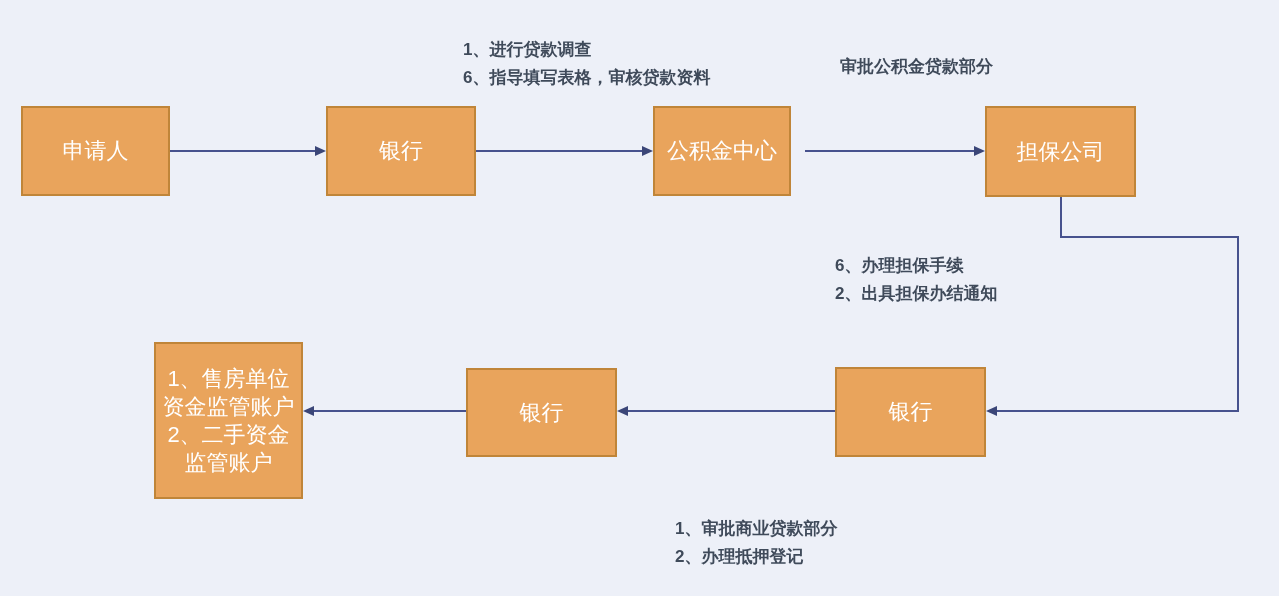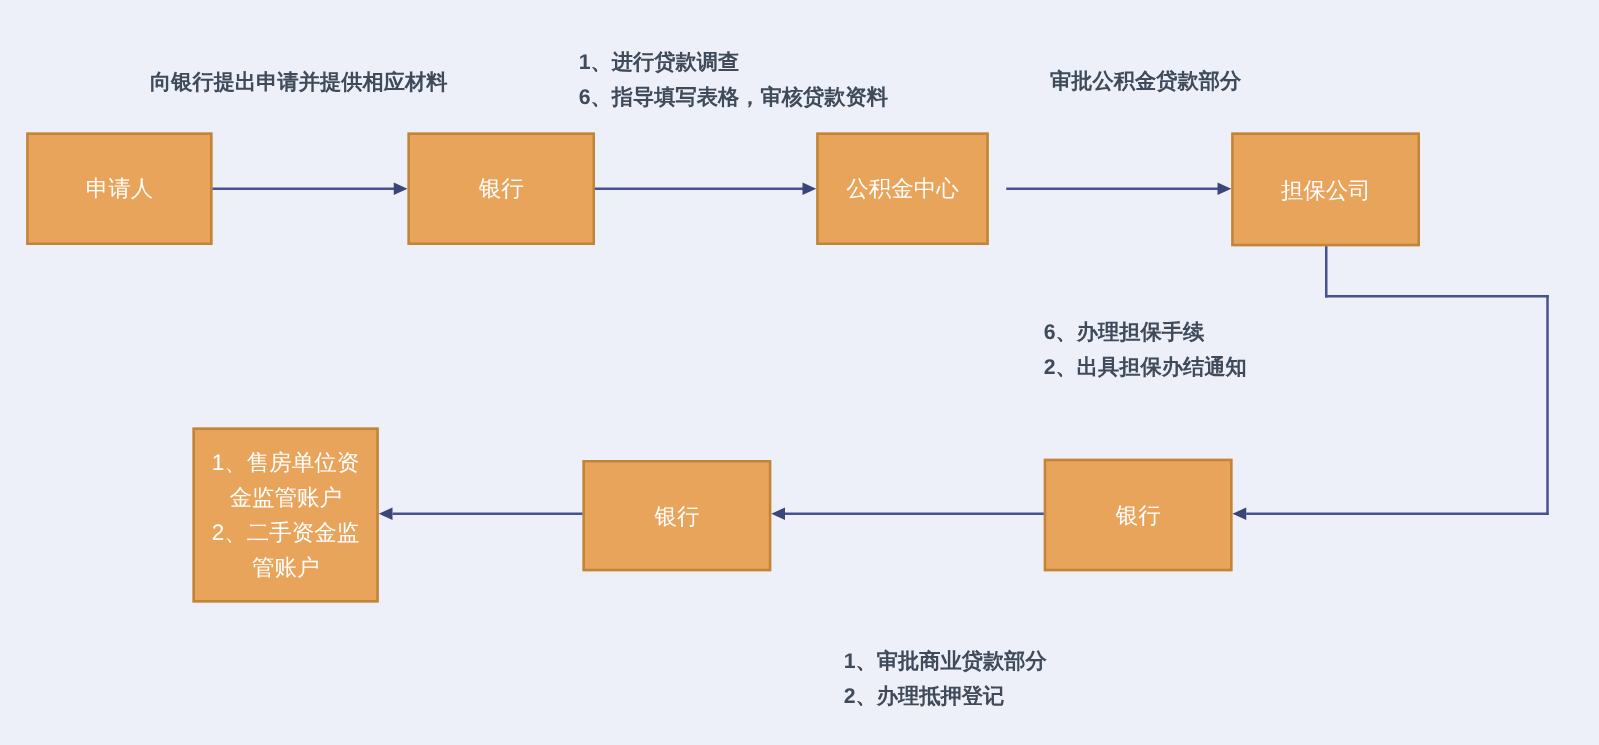--- a/index.html
+++ b/index.html
@@ -21,47 +21,47 @@
     height:596px;
     background:var(--bg);
     overflow:hidden;
   }
   .node{
     position:absolute;
     background:var(--node-fill);
     border:2px solid var(--node-border);
     box-sizing:border-box;
     color:#ffffff;
-    font-size:18px;
+    font-size:22px;
     display:flex;
     align-items:center;
     justify-content:center;
     text-align:center;
     white-space:pre-line;
     line-height:28px;
   }
   .node-applicant      {left:21px;  top:106px; width:149px; height:90px;}
   .node-bank-top       {left:326px; top:106px; width:150px; height:90px;}
   .node-fund-center    {left:653px; top:106px; width:138px; height:90px;}
   .node-guarantee      {left:985px; top:106px; width:151px; height:91px;}
   .node-bank-bottom-right {left:835px; top:367px; width:151px; height:90px;}
   .node-bank-bottom-mid   {left:466px; top:368px; width:151px; height:89px;}
-  .node-accounts       {left:154px; top:342px; width:149px; height:140px; padding:0 6px;text-align:center;}
+  .node-accounts       {left:154px; top:342px; width:149px; height:157px; padding:0 6px;text-align:center;}
 
   .label{
     position:absolute;
     color:var(--label);
     font-size:17px;
     font-weight:bold;
     white-space:pre-line;
     line-height:28px;
   }
   .label-apply      {left:120px; top:52px;}
   .label-survey     {left:463px; top:36px;}
-  .label-approve-fund {left:840px; top:53px;font-family:Liberation Mono, monospace;}
+  .label-approve-fund {left:840px; top:53px;}
   .label-guarantee  {left:835px; top:252px;}
   .label-grant      {left:308px; top:528px;}
   .label-commercial {left:675px; top:515px;}
 
   .hline,.vline{position:absolute;background:var(--line);}
   .hline{height:2px;}
   .vline{width:2px;}
   .ah{position:absolute;width:0;height:0;border-top:5px solid transparent;border-bottom:5px solid transparent;}
   .ah-right{border-left:11px solid var(--arrow);}
   .ah-left{border-right:11px solid var(--arrow);}
@@ -73,21 +73,20 @@
 
   <div class="node node-applicant">申请人</div>
   <div class="node node-bank-top">银行</div>
   <div class="node node-fund-center">公积金中心</div>
   <div class="node node-guarantee">担保公司</div>
   <div class="node node-bank-bottom-right">银行</div>
   <div class="node node-bank-bottom-mid">银行</div>
   <div class="node node-accounts">1、售房单位资金监管账户
 2、二手资金监管账户</div>
 
-  <div class="label label-apply">向银行提出申请并提供相应材料</div>
   <div class="label label-survey">1、进行贷款调查
 6、指导填写表格，审核贷款资料</div>
   <div class="label label-approve-fund">审批公积金贷款部分</div>
   <div class="label label-guarantee">6、办理担保手续
 2、出具担保办结通知</div>
   <div class="label label-commercial">1、审批商业贷款部分
 2、办理抵押登记</div>
 
   <div class="hline" style="left:170px;top:150px;width:146px;"></div>
   <div class="ah ah-right" style="left:315px;top:146px;"></div>

